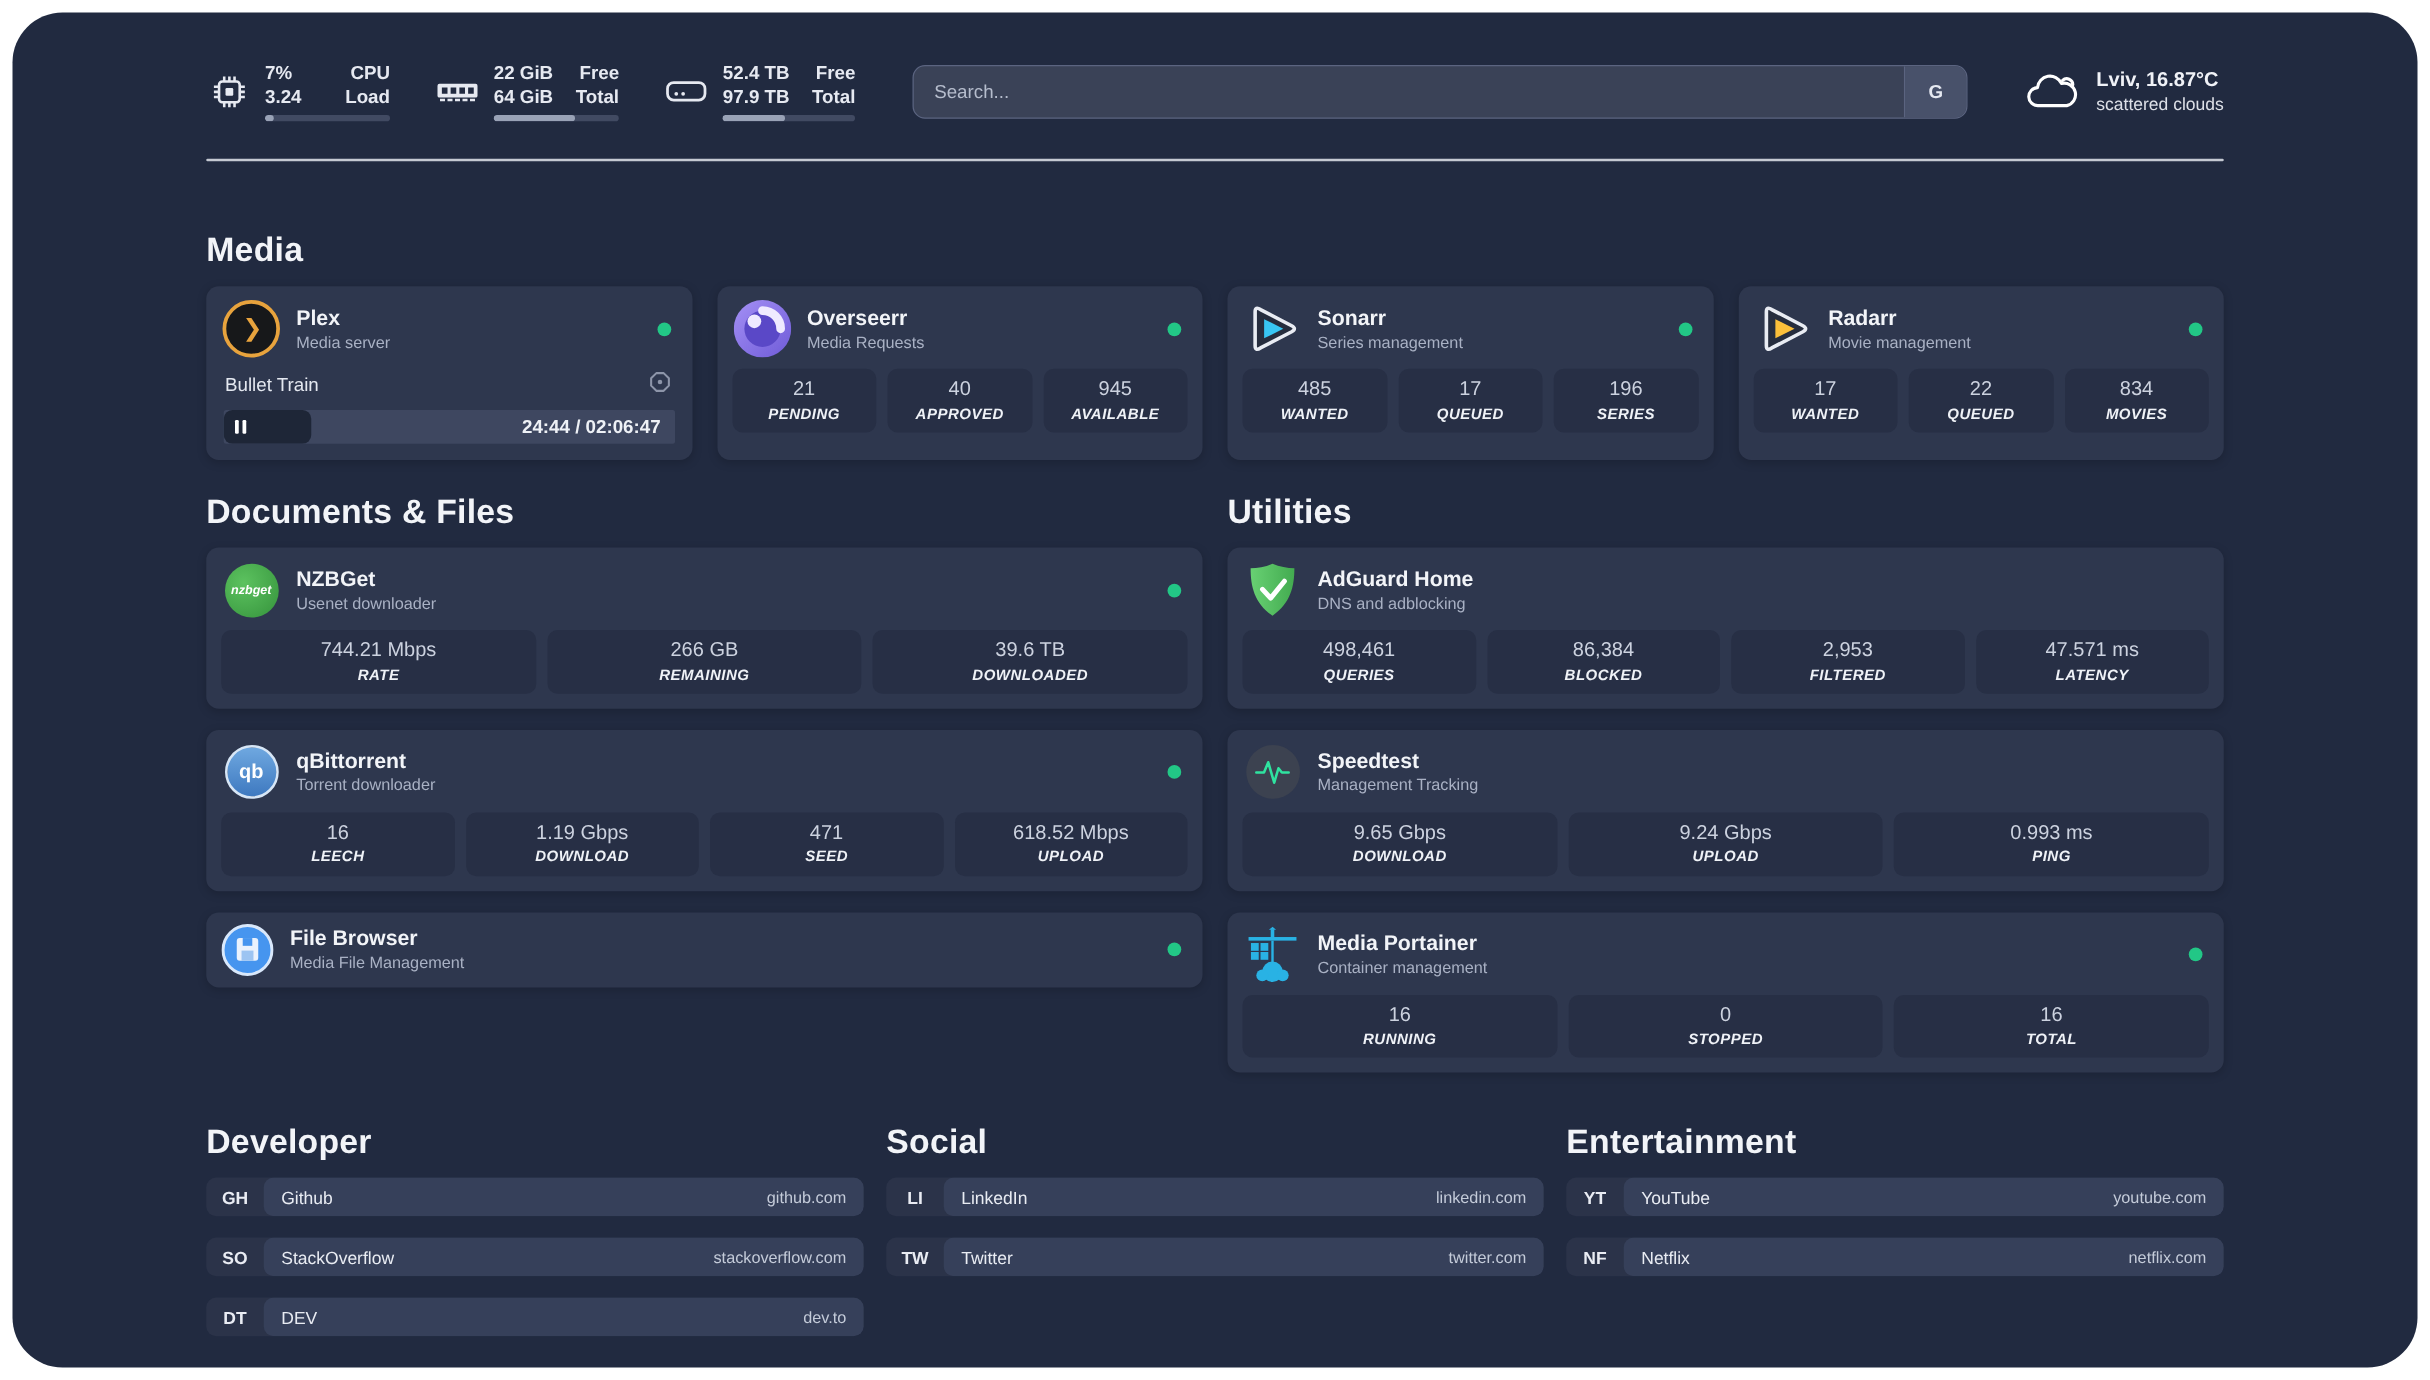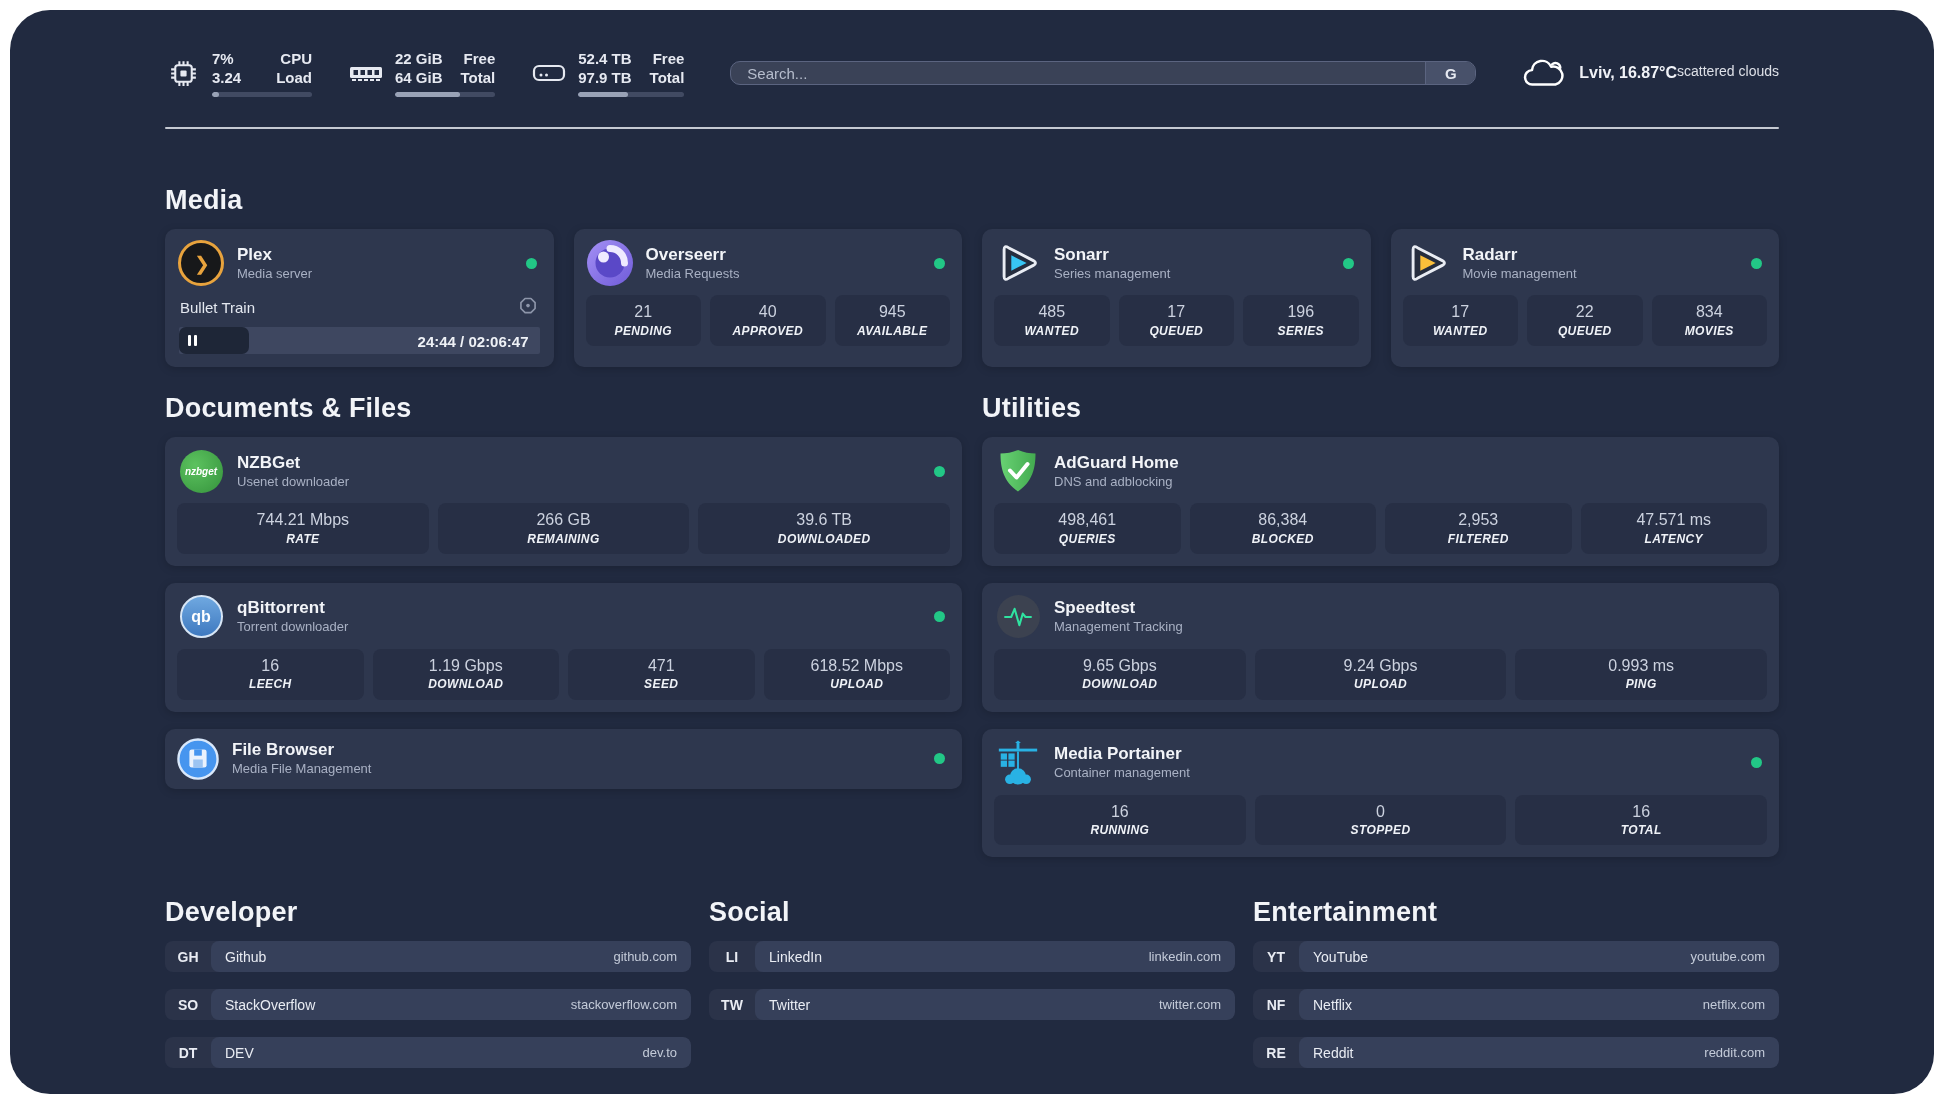--- a/index.html
+++ b/index.html
@@ -12,30 +12,30 @@
   
   .topbar { display:flex; align-items:center; height:58px; }
   .tstats { display:flex; gap:36px; }
   .tstat { display:flex; gap:11px; align-items:center; }
   .ticon { width:36px; display:flex; align-items:center; justify-content:center; }
   .ttext { display:flex; flex-direction:column; min-width:100px; }
   .trow { display:flex; justify-content:space-between; gap:18px; font-size:15px; font-weight:600; color:#e6e9f1; line-height:1.28; }
   .tbar { height:5px; background:#414a62; border-radius:3px; margin-top:5px; overflow:hidden; }
   .tbar i { display:block; height:100%; background:#99a2b6; border-radius:3px; }
 
-  .searchwrap { flex:1; margin:0 44px 0 46px; position:relative; height:24px; }
+  .searchwrap { flex:1; margin:0 44px 0 46px; position:relative; height:43px; }
   input.search { width:100%; height:100%; background:#3a4257; border:1px solid #5b6480; border-radius:10px;
                  color:#dfe3ec; padding:0 64px 0 16px; font-size:15px; outline:none; }
   input.search::placeholder { color:#b6bdcd; }
   .gbtn { position:absolute; right:1px; top:1px; bottom:1px; width:50px; background:#48516a;
           border-left:1px solid #5b6480; border-radius:0 9px 9px 0; display:flex; align-items:center;
           justify-content:center; color:#e6e9f1; font-weight:700; font-size:15px; cursor:pointer; }
 
   .weather { display:flex; align-items:center; gap:13px; }
-  .wtext { display:flex; flex-direction:row; }
+  .wtext { display:flex; flex-direction:column; }
   .wline1 { font-size:16px; font-weight:600; color:#f0f2f7; line-height:1.3; }
   .wline2 { font-size:14px; color:#eef0f6; opacity:.92; }
 
   .separator { height:2px; background:#e2e5ec; opacity:.85; margin-top:25px; border-radius:1px; }
 
   
   .section-title { font-size:27px; font-weight:600; color:#f2f4f8; letter-spacing:.2px; }
   #media-title { margin-top:56px; }
   #media-cards { display:grid; grid-template-columns:repeat(4,1fr); gap:20px; margin-top:13px; }
 
@@ -559,25 +559,18 @@
                 <span class="lurl">youtube.com</span>
               </span>
             </div>
             <div class="link-row">
               <span class="ltag">NF</span>
               <span class="lbar">
                 <span class="lname">Netflix</span>
                 <span class="lurl">netflix.com</span>
               </span>
             </div>
-            <div class="link-row">
-              <span class="ltag">RE</span>
-              <span class="lbar">
-                <span class="lname">Reddit</span>
-                <span class="lurl">reddit.com</span>
-              </span>
-            </div>
           </div>
         </div>
       </div>
 
   </div>
 </div>
 
 </body></html>

